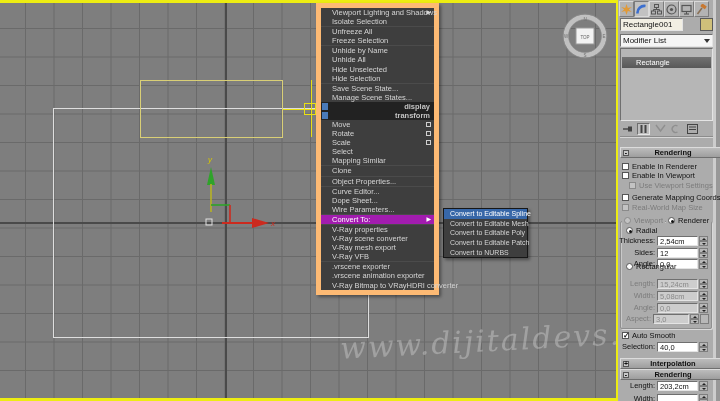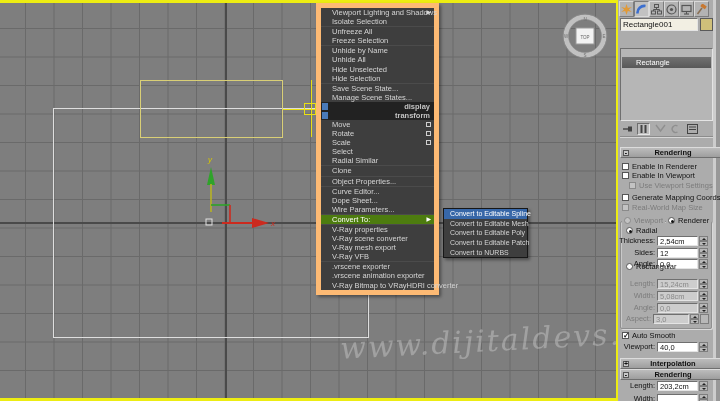--- a/index.html
+++ b/index.html
@@ -25,21 +25,21 @@
   #vcube { position:absolute; left:556px; top:5px; }
   #watermark { position:absolute; left:340px; top:320px; width:300px;
                font-family:"DejaVu Serif", serif; font-style:italic; font-size:30px;
                color:rgba(235,235,235,0.32); transform:rotate(-3deg); white-space:nowrap; letter-spacing:2px; }
 
   
   #menu { position:absolute; left:316px; top:3px; width:123px; background:#3e3e3e;
           border:5px solid #fdba74; box-shadow:2px 2px 3px rgba(0,0,0,.4);
           font-size:7.5px; color:#d4d4d4; display:flex; flex-direction:column; }
   .mi { height:9.1px; line-height:9.2px; padding-left:11px; position:relative; white-space:nowrap; }
-  .mi.hl { background:#4d7c0f; color:#fff; }
+  .mi.hl { background:#a21caf; color:#fff; }
   .mi .sub-arrow { position:absolute; right:3px; top:0; font-size:6px; }
   .mi .set-box { position:absolute; right:3px; top:2px; width:5px; height:5px; border:1px solid #cfcfcf; }
   .msep { height:1px; background:#262626; border-bottom:1px solid #4b4b4b; margin:0; }
   .mhdr { height:9px; line-height:9px; background:#222; color:#c3c3c3; font-weight:bold;
           text-align:right; padding-right:4px; position:relative; }
   .mhdr .qsq { position:absolute; left:1px; top:1px; width:6px; height:7px; background:#4a7ab8; }
 
   
   #submenu { position:absolute; left:443px; top:208px; width:85px; background:#3e3e3e;
              border:1px solid #171717; box-shadow:2px 2px 3px rgba(0,0,0,.4);
@@ -50,21 +50,21 @@
   
   #panel { position:absolute; left:618px; top:0; width:102px; height:401px; background:#acacac;
            font-size:7.5px; color:#111; }
   #panel .edge { position:absolute; right:0; top:0; width:4px; height:401px; background:#989898; }
   #panel .scrollstrip { position:absolute; right:4px; top:0; width:3px; height:401px; background:#cdcdcd; }
 
   .tabs { position:absolute; left:1px; top:1px; height:16px; display:flex; }
   .tab { width:15px; height:16px; display:flex; align-items:center; justify-content:center;
          background:#b3b3b3; border:1px solid; border-color:#d9d9d9 #7c7c7c #7c7c7c #d9d9d9; }
   .tab.active { background:#c2c2c2; border-color:#7c7c7c #d9d9d9 #d9d9d9 #7c7c7c; }
-  .namefield { position:absolute; left:2px; top:18px; width:78px; height:13px; background:#f2efe3;
+  .namefield { position:absolute; left:2px; top:18px; width:63px; height:13px; background:#f2efe3;
                border:1px solid; border-color:#6f6f6f #e4e4e4 #e4e4e4 #6f6f6f;
                line-height:11px; padding-left:2px; font-size:8px; }
   .swatch { position:absolute; left:82px; top:18px; width:13px; height:13px; background:#cfc07a;
             border:1px solid #5a5a5a; }
   .combo { position:absolute; left:2px; top:34px; width:93px; height:13px; background:#f5f5f5;
            border:1px solid; border-color:#6f6f6f #e4e4e4 #e4e4e4 #6f6f6f;
            line-height:11px; padding-left:2px; font-size:8px; }
   .combo .arrow { position:absolute; right:2px; top:4px; width:0; height:0;
                   border-left:3px solid transparent; border-right:3px solid transparent; border-top:4px solid #333; }
   .stackbox { position:absolute; left:2px; top:48px; width:93px; height:73px; background:#b6b6b6;
@@ -162,21 +162,21 @@
     <div class="mi">Hide Selection</div>
     <div class="msep"></div>
     <div class="mi">Save Scene State...</div>
     <div class="mi">Manage Scene States...</div>
     <div class="mhdr"><span class="qsq"></span><span>display</span></div>
     <div class="mhdr"><span class="qsq"></span><span>transform</span></div>
     <div class="mi"><span>Move</span><span class="set-box"></span></div>
     <div class="mi"><span>Rotate</span><span class="set-box"></span></div>
     <div class="mi"><span>Scale</span><span class="set-box"></span></div>
     <div class="mi">Select</div>
-    <div class="mi">Radial Similar</div>
+    <div class="mi">Mapping Similar</div>
     <div class="msep"></div>
     <div class="mi">Clone</div>
     <div class="msep"></div>
     <div class="mi">Object Properties...</div>
     <div class="msep"></div>
     <div class="mi">Curve Editor...</div>
     <div class="mi">Dope Sheet...</div>
     <div class="mi">Wire Parameters...</div>
     <div class="msep"></div>
     <div class="mi hl"><span>Convert To:</span><span class="sub-arrow">▶</span></div>
@@ -239,20 +239,24 @@
         <svg width="11" height="11">
           <rect x="5" y="0.5" width="5.5" height="3.5" rx="0.5" fill="#c87830" transform="rotate(35 7.5 2)"></rect>
           <line x1="6" y1="4" x2="1.5" y2="10" stroke="#8a7055" stroke-width="1.6"></line>
         </svg>
       </div>
     </div>
 
     <div class="namefield">Rectangle001</div>
     <div class="swatch"></div>
 
+    <div class="combo">
+      <span>Modifier List</span>
+      <span class="arrow"></span>
+    </div>
 
     <div class="stackbox">
       <div class="stackrow">Rectangle</div>
     </div>
 
     <div class="stacktools">
       <div class="stkbtn" style="left:2px">
         <svg width="11" height="10">
           <line x1="0" y1="5" x2="5" y2="5" stroke="#444" stroke-width="1.4"></line>
           <rect x="5" y="2.5" width="4" height="5" fill="#444"></rect>
@@ -386,21 +390,21 @@
           <span class="spb dn"></span>
         </span>
       <span class="lockbtn"></span>
     </div>
 
     <div class="cbrow" style="top:331px">
       <span class="cb checked"></span>
       <span>Auto Smooth</span>
     </div>
     <div class="frow" style="top:342px">
-      <span class="flabel">Viewport:</span>
+      <span class="flabel">Selection:</span>
       <span class="ffield">40,0</span>
       <span class="fspin">
           <span class="spb up"></span>
           <span class="spb dn"></span>
         </span>
     </div>
 
     <div class="rollout" style="top:358px">
       <span class="rbox">+</span>
       <span>Interpolation</span>

